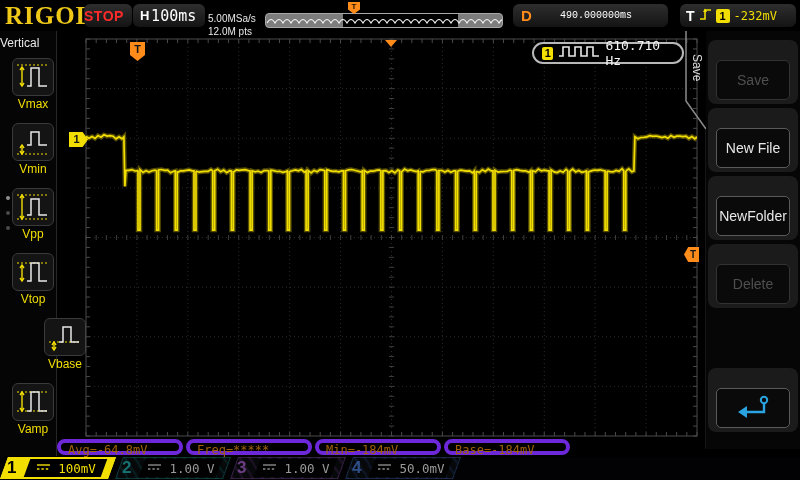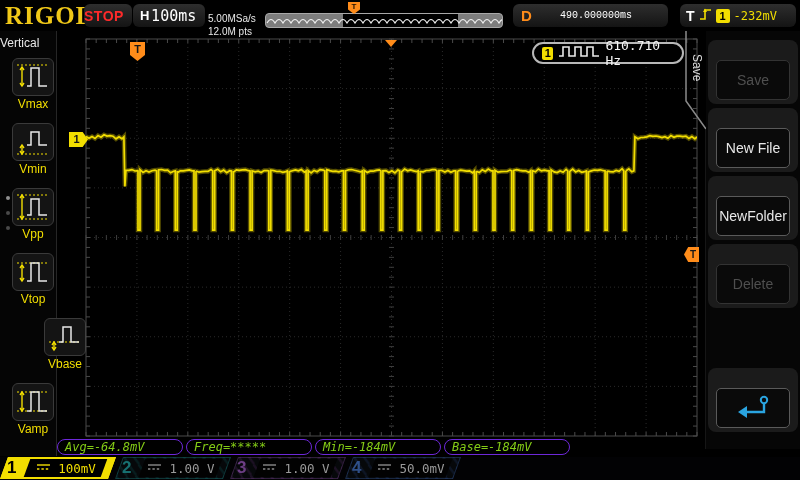--- a/index.html
+++ b/index.html
@@ -73,22 +73,22 @@
   #tab-save{position:absolute;left:684px;top:36px;width:20px;height:64px;color:#dcdcdc;
             font-size:12px;writing-mode:vertical-rl;text-align:center;}
   .rm-outer{position:absolute;left:2px;width:90px;height:64px;background:#1b1b1b;border-radius:8px;}
   .rm-btn{position:absolute;left:8px;top:20px;width:74px;height:40px;background:#0a0a0a;
           border:1px solid #5a5a5a;border-radius:5px;box-sizing:border-box;
           display:flex;align-items:center;justify-content:center;font-size:14px;color:#e8e8e8;}
   .rm-btn.disabled{border-color:#333;color:#4f4f4f;}
 
   
   #measbar{position:absolute;left:57px;top:439px;display:flex;gap:3px;}
-  .meas-box{width:126px;height:16px;border:1px solid #6d28d9;border-radius:8px;background:#000;
-            box-sizing:border-box;color:#84cc16;font-size:12px;line-height:14px;padding-left:7px;font-style:italic;}
+  .meas-box{width:126px;height:16px;border:4px solid #6d28d9;border-radius:8px;background:#000;
+            box-sizing:border-box;color:#a16207;font-size:12px;line-height:14px;padding-left:7px;}
 
   
   #chbar{position:absolute;left:0;top:457px;width:800px;height:23px;background:#020204;}
   .ch{position:absolute;top:0;height:22px;}
   .ch-bg,.ch-inner{position:absolute;transform:skewX(-20deg);box-sizing:border-box;}
   .ch-bg{left:4px;right:0;top:0;bottom:0;border:1px solid;}
   .ch-inner{left:27px;right:8px;top:2px;bottom:2px;background:#000;}
   .ch-num{position:absolute;left:7px;top:0px;font-size:17px;font-weight:bold;line-height:22px;}
   .ch-val{position:absolute;left:30px;right:10px;top:0;height:22px;display:flex;
           align-items:center;gap:7px;justify-content:center;font-size:12.5px;}

